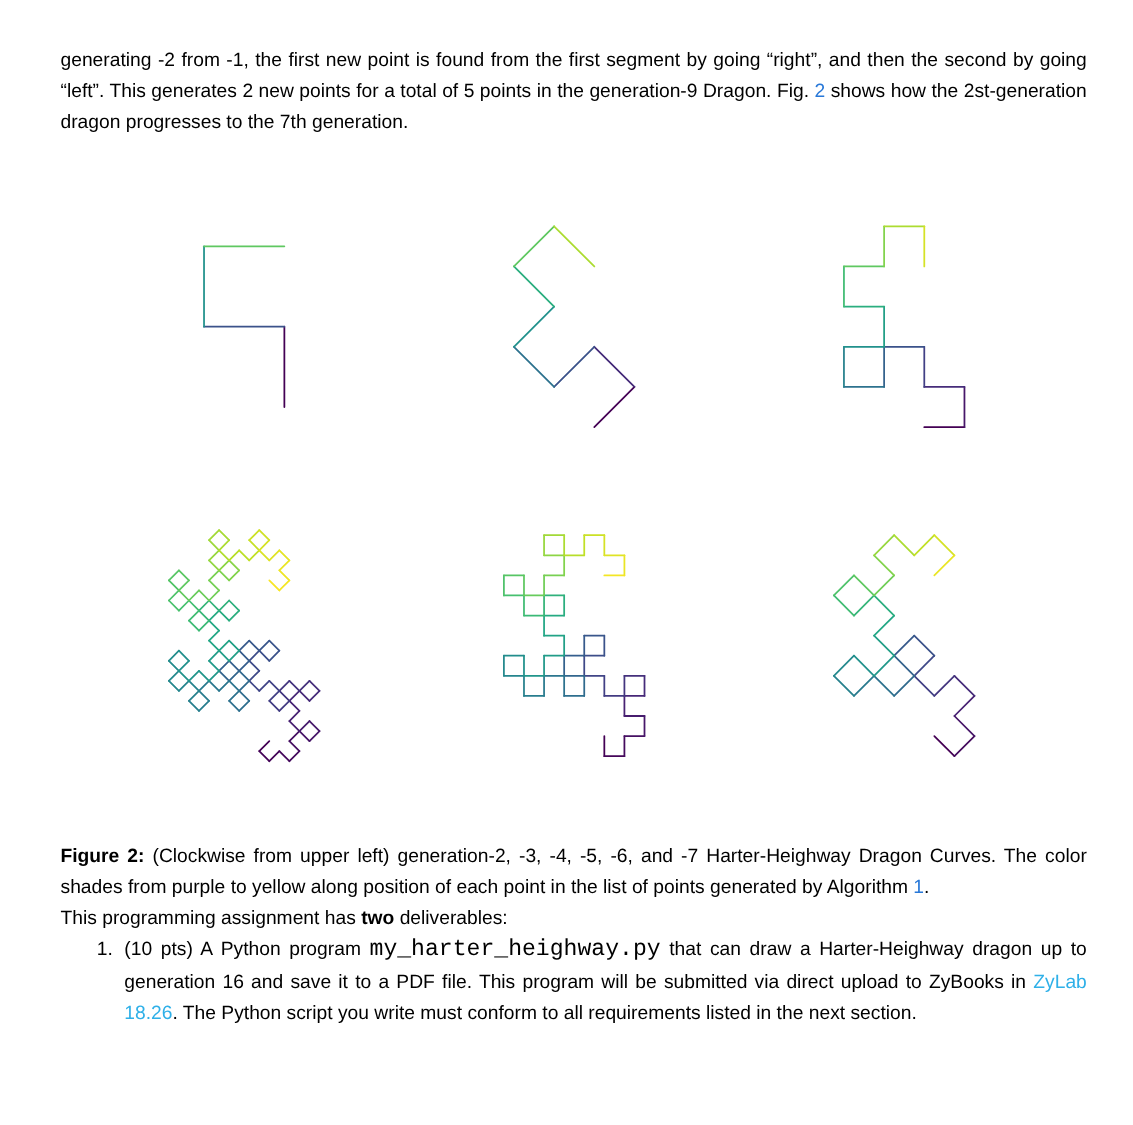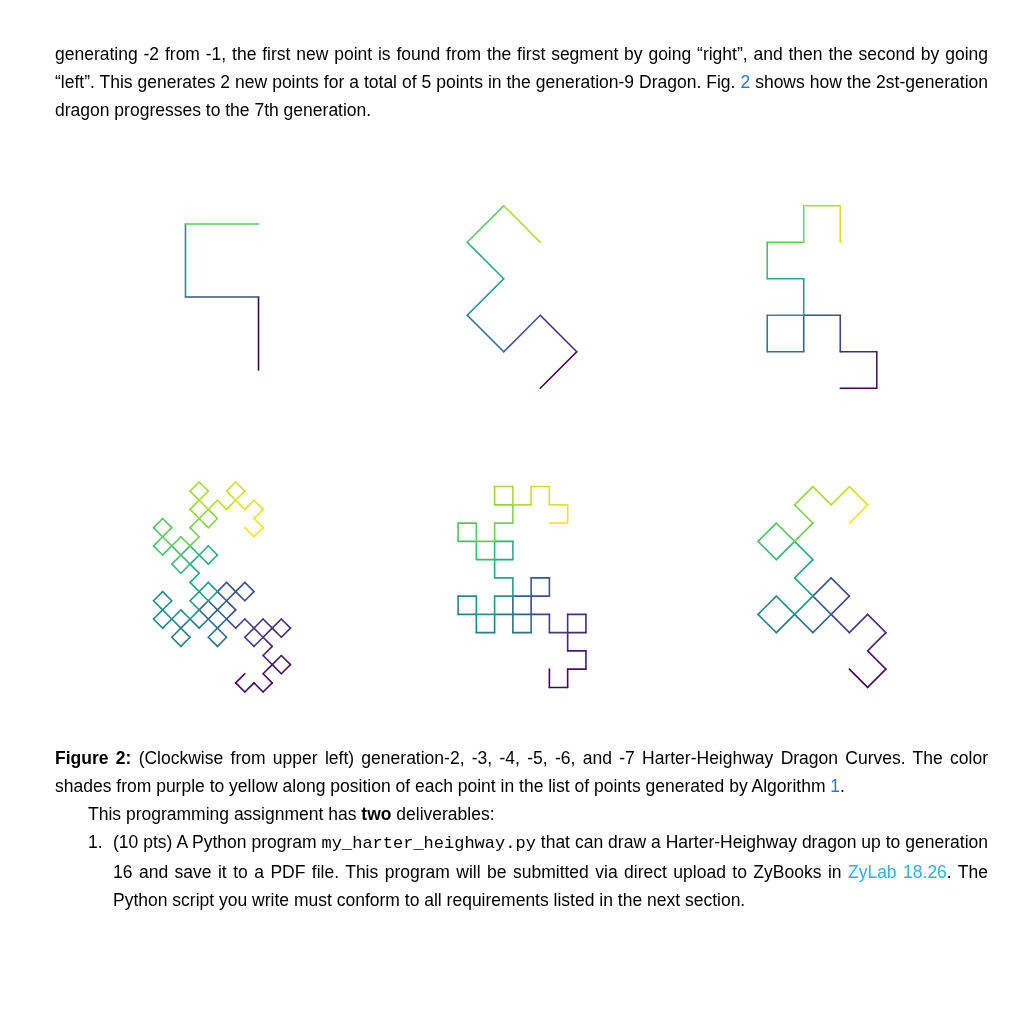--- a/index.html
+++ b/index.html
@@ -17,30 +17,30 @@
   .bold { font-weight: bold; }
   .ref-link, .url-link { text-decoration: none; cursor: pointer; }
   .figure-grid {
     width: 900px; margin: 28px auto 0;
     display: grid; grid-template-columns: repeat(3, 300px);
   }
   .pane {
     width: 300px; height: 290px;
     display: flex; align-items: center; justify-content: center;
   }
-  .caption { margin-top: 12px; }
+  .caption { margin-top: 32px; }
   .section-heading {
     font-size: 17.5px; font-weight: bold;
     margin: 48px 0 0 0; line-height: 28px;
   }
-  .assign-intro { margin-left: 33px; }
+  .assign-intro { }
   .list-item { display: flex; margin-left: 33px; }
   .list-number { flex: none; width: 25px; line-height: 28px; }
   .list-body { flex: 1; }
-  .code { font-family: "Liberation Mono", monospace; font-size: 17px; }
+  .code { font-family: "Liberation Mono", monospace; font-size: 21px; }
 </style>
 </head>
 <body>
 
 <div class="page">
 
   <p class="body-text"><span>generating -2 from -1, the first new point is found from the first segment by going “right”, and then the second by going “left”. This generates 2 new points for a total of 5 points in the generation-9 Dragon. Fig. </span><a class="ref-link" style="color: rgb(40, 120, 216);">2</a><span> shows how the 2st-generation dragon progresses to the 7th generation.</span></p>
 
   <div class="figure-grid" id="figure-grid">
       <div class="pane">

